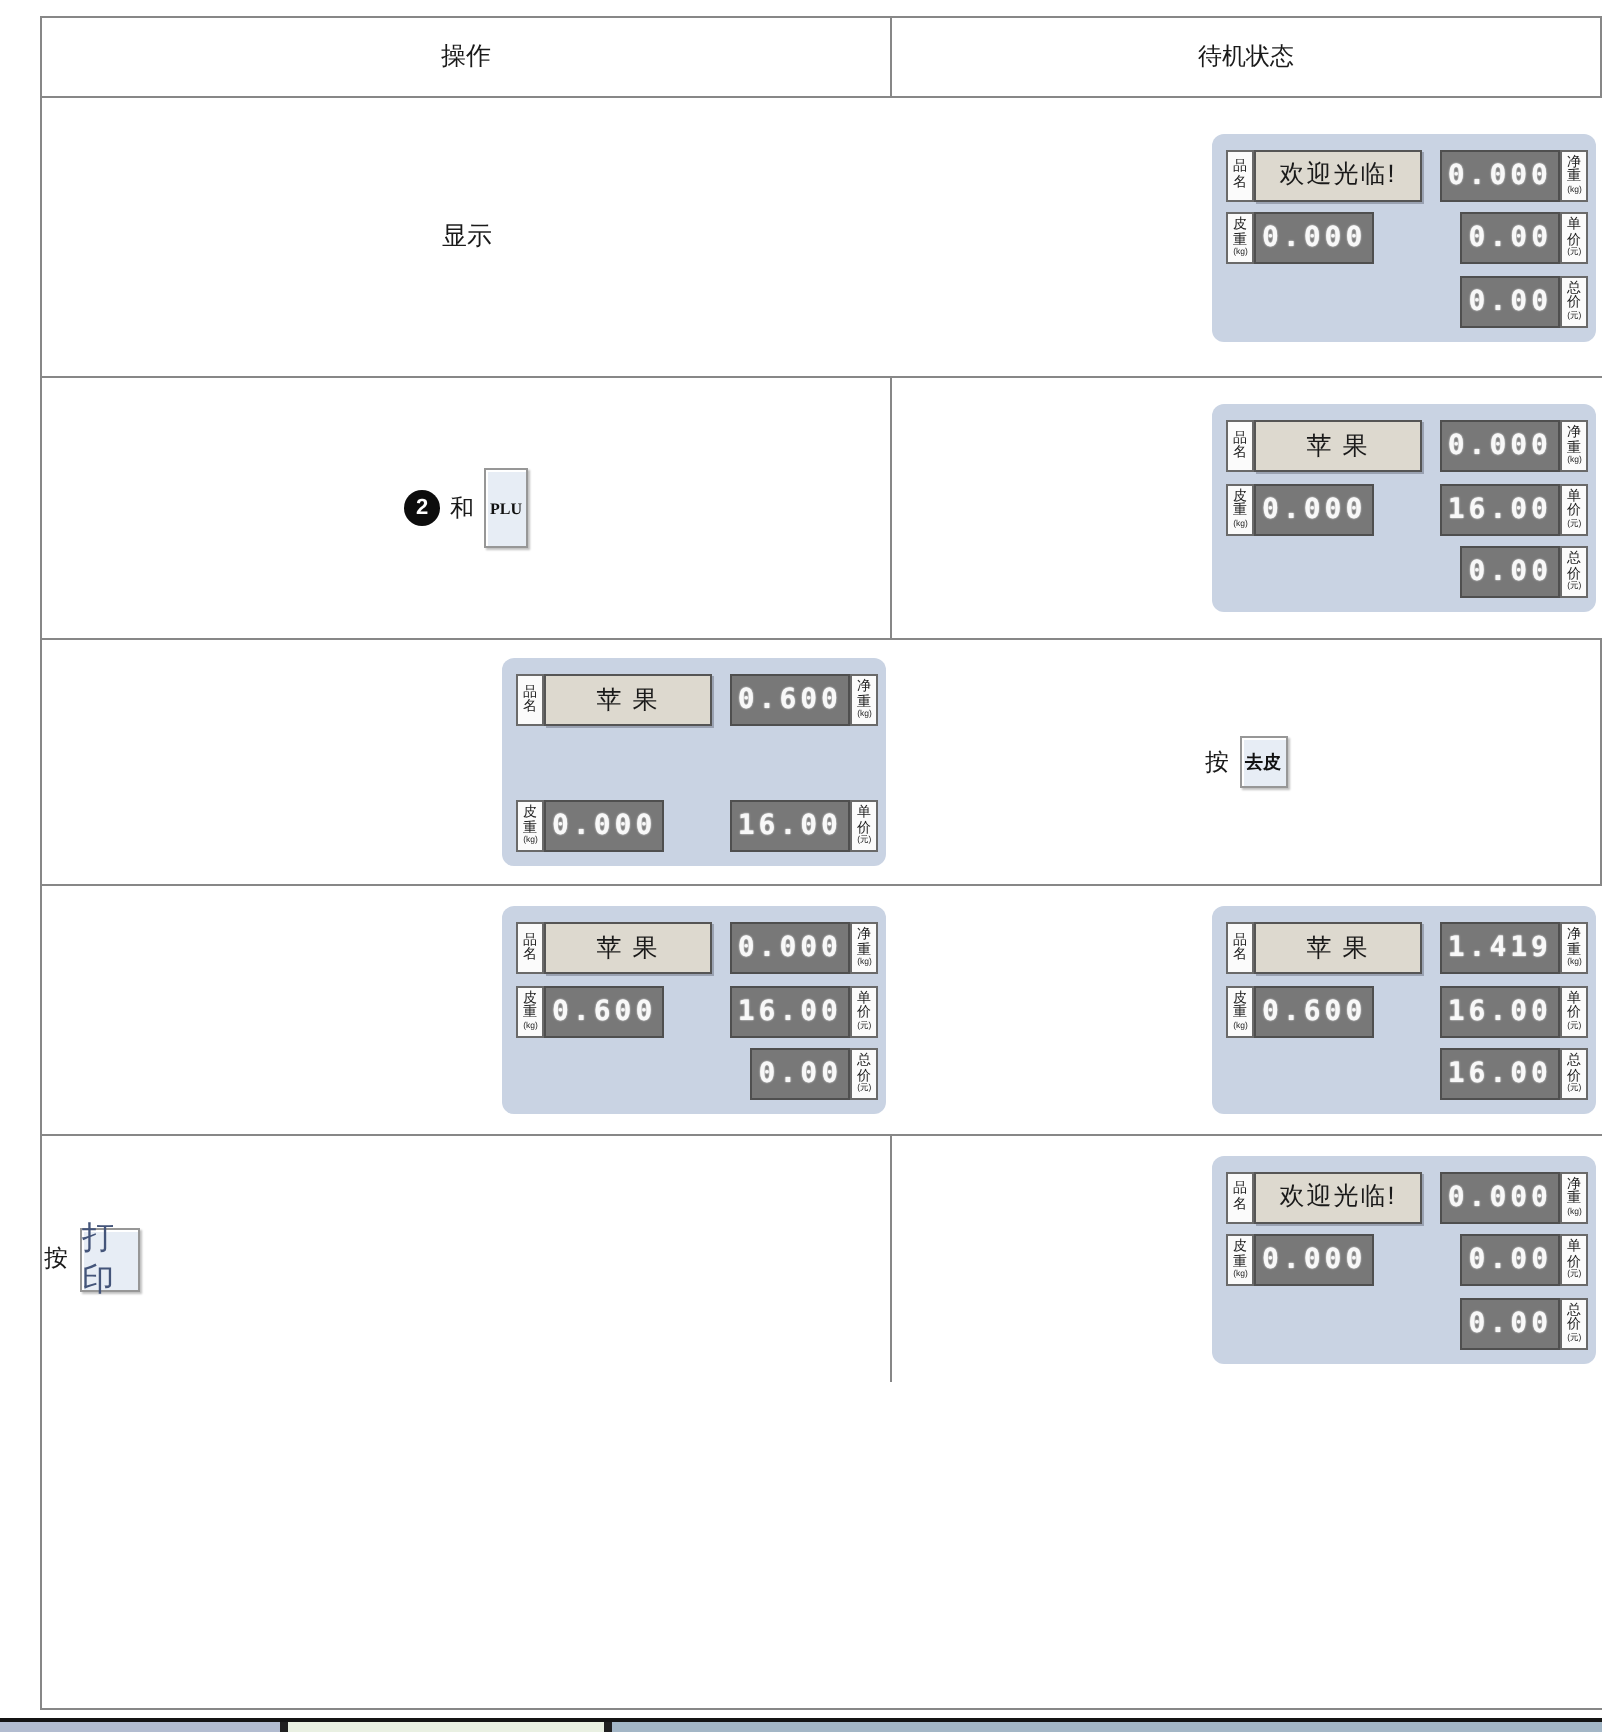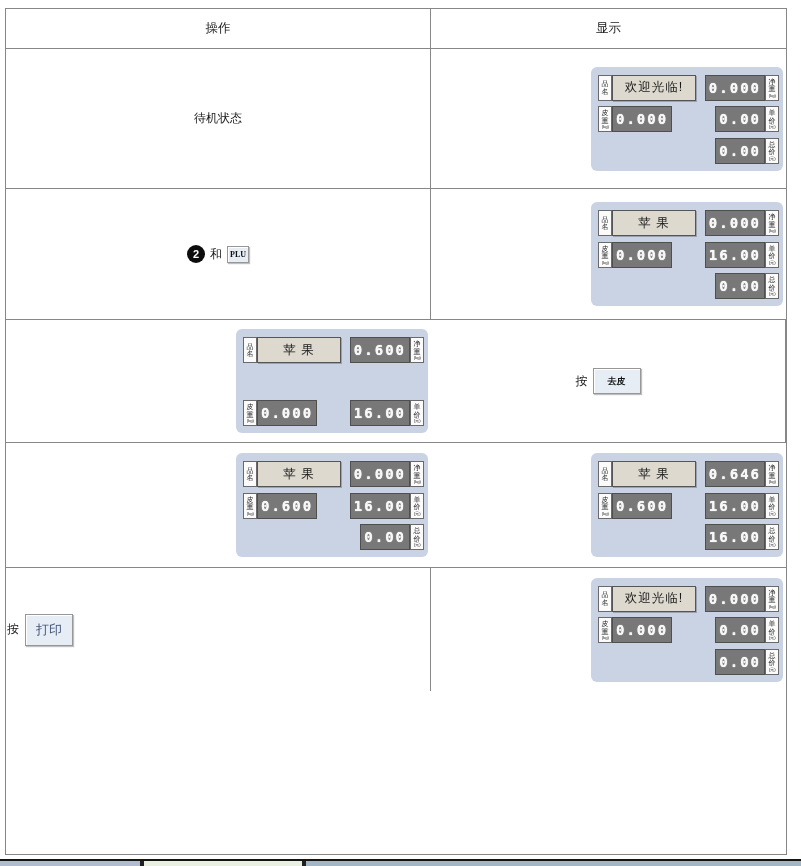--- a/index.html
+++ b/index.html
@@ -1,37 +1,37 @@
 <!DOCTYPE html>
 <html style="--table-border: #878787; --panel-bg: #c9d3e3; --lcd-bg: #ddd9cf; --seg-bg: #787878; --seg-text: #f8f8f8; --key-bg: #e7edf5; --badge-bg: #0d0d0d; --strip-seg1: #b2bcd0; --strip-seg2: #e9f0e2; --strip-seg3: #a3b6c6;"><head>
 <meta charset="utf-8">
 <style>
   html,body{margin:0;padding:0;background:#fff;}
   .page{position:relative;width:801px;height:866px;background:#fff;overflow:hidden;
         font-family:"Liberation Sans",sans-serif;}
-  .manual-table{position:absolute;left:5px;top:8px;width:782px;height:847px;
+  .manual-table{position:absolute;left:20px;top:8px;width:782px;height:847px;
         border:1px solid var(--table-border,#878787);box-sizing:border-box;background:#fff;
         display:grid;grid-template-columns:425px 1fr;
         grid-template-rows:40px 140px 131px 123px 125px 123px 1fr;}
   .cell{border-bottom:1px solid var(--table-border,#878787);box-sizing:border-box;overflow:hidden;}
   .c1{border-right:1px solid var(--table-border,#878787);}
   .lastrow{border-bottom:none;}
   .hdr{display:flex;align-items:center;justify-content:center;font-size:12.5px;color:#1a1a1a;}
   .op{display:flex;flex-direction:column;align-items:center;justify-content:center;gap:16px;
       font-size:12px;color:#1a1a1a;}
   .op-inline{display:flex;align-items:center;gap:5px;}
   .op-left{flex-direction:row;justify-content:flex-start;align-items:center;gap:6px;padding-left:1px;}
   .disp{display:flex;align-items:center;justify-content:flex-end;padding-right:3px;}
   
   .key{border:1px solid #979797;background:var(--key-bg,#e7edf5);display:inline-flex;
        align-items:center;justify-content:center;box-sizing:border-box;color:#111;
        box-shadow:inset 1px 1px 0 #fff,1px 1px 1px rgba(0,0,0,.25);}
-  .key-plu{width:22px;height:17px;font-size:8px;font-weight:bold;font-family:"Liberation Serif",serif;}
-  .key-tare{width:48px;height:26px;font-size:9px;font-weight:bold;}
-  .key-print{width:48px;height:32px;font-size:13px;color:#44557a;font-family:Liberation Sans, sans-serif;}
+  .key-plu{width:22px;height:40px;font-size:8px;font-weight:bold;font-family:"Liberation Serif",serif;}
+  .key-tare{width:24px;height:26px;font-size:9px;font-weight:bold;}
+  .key-print{width:30px;height:32px;font-size:16px;color:#44557a;font-family:Liberation Sans, sans-serif;}
   .badge{width:18px;height:18px;border-radius:50%;background:var(--badge-bg,#0d0d0d);color:#fff;
        font-size:11px;font-weight:bold;display:inline-flex;align-items:center;justify-content:center;}
   
   .panel{width:192px;height:104px;background:var(--panel-bg,#c9d3e3);border-radius:6px;
        padding:8px 4px 7px 7px;box-sizing:border-box;display:flex;flex-direction:column;
        justify-content:space-between;}
   .prow{display:flex;justify-content:space-between;align-items:center;}
   .pr-end{justify-content:flex-end;}
   .pgrp{display:flex;align-items:stretch;}
   .plabel{width:14px;background:#fbfbfb;border:1px solid #6a6a6a;box-sizing:border-box;
@@ -53,25 +53,25 @@
   .s2{width:158px;background:var(--strip-seg2,#e9f0e2);}
   .s3{flex:1;background:var(--strip-seg3,#a3b6c6);}
 </style>
 </head>
 <body>
 
 <div class="page">
   <div class="manual-table">
 
     <div class="cell c1 hdr">操作</div>
-    <div class="cell hdr">显示</div>
-
     <div class="cell c1 op">
       <div>待机状态</div>
     </div>
+
+    <div class="cell hdr">显示</div>
     <div class="cell disp">
       <div class="panel">
         <div class="prow">
           <div class="pgrp">
             <div class="plabel">
                 <span class="pl-main">品名</span>
               </div>
             <div class="lcd">欢迎光临!</div>
           </div>
           <div class="pgrp">
@@ -252,21 +252,21 @@
     <div class="cell disp">
       <div class="panel">
         <div class="prow">
           <div class="pgrp">
             <div class="plabel">
                 <span class="pl-main">品名</span>
               </div>
             <div class="lcd">苹 果</div>
           </div>
           <div class="pgrp">
-            <div class="seg">0.646</div>
+            <div class="seg">1.419</div>
             <div class="plabel">
                 <span class="pl-main">净重</span>
                 <span class="pl-unit">(kg)</span>
               </div>
           </div>
         </div>
         <div class="prow">
           <div class="pgrp">
             <div class="plabel">
                 <span class="pl-main">皮重</span>

